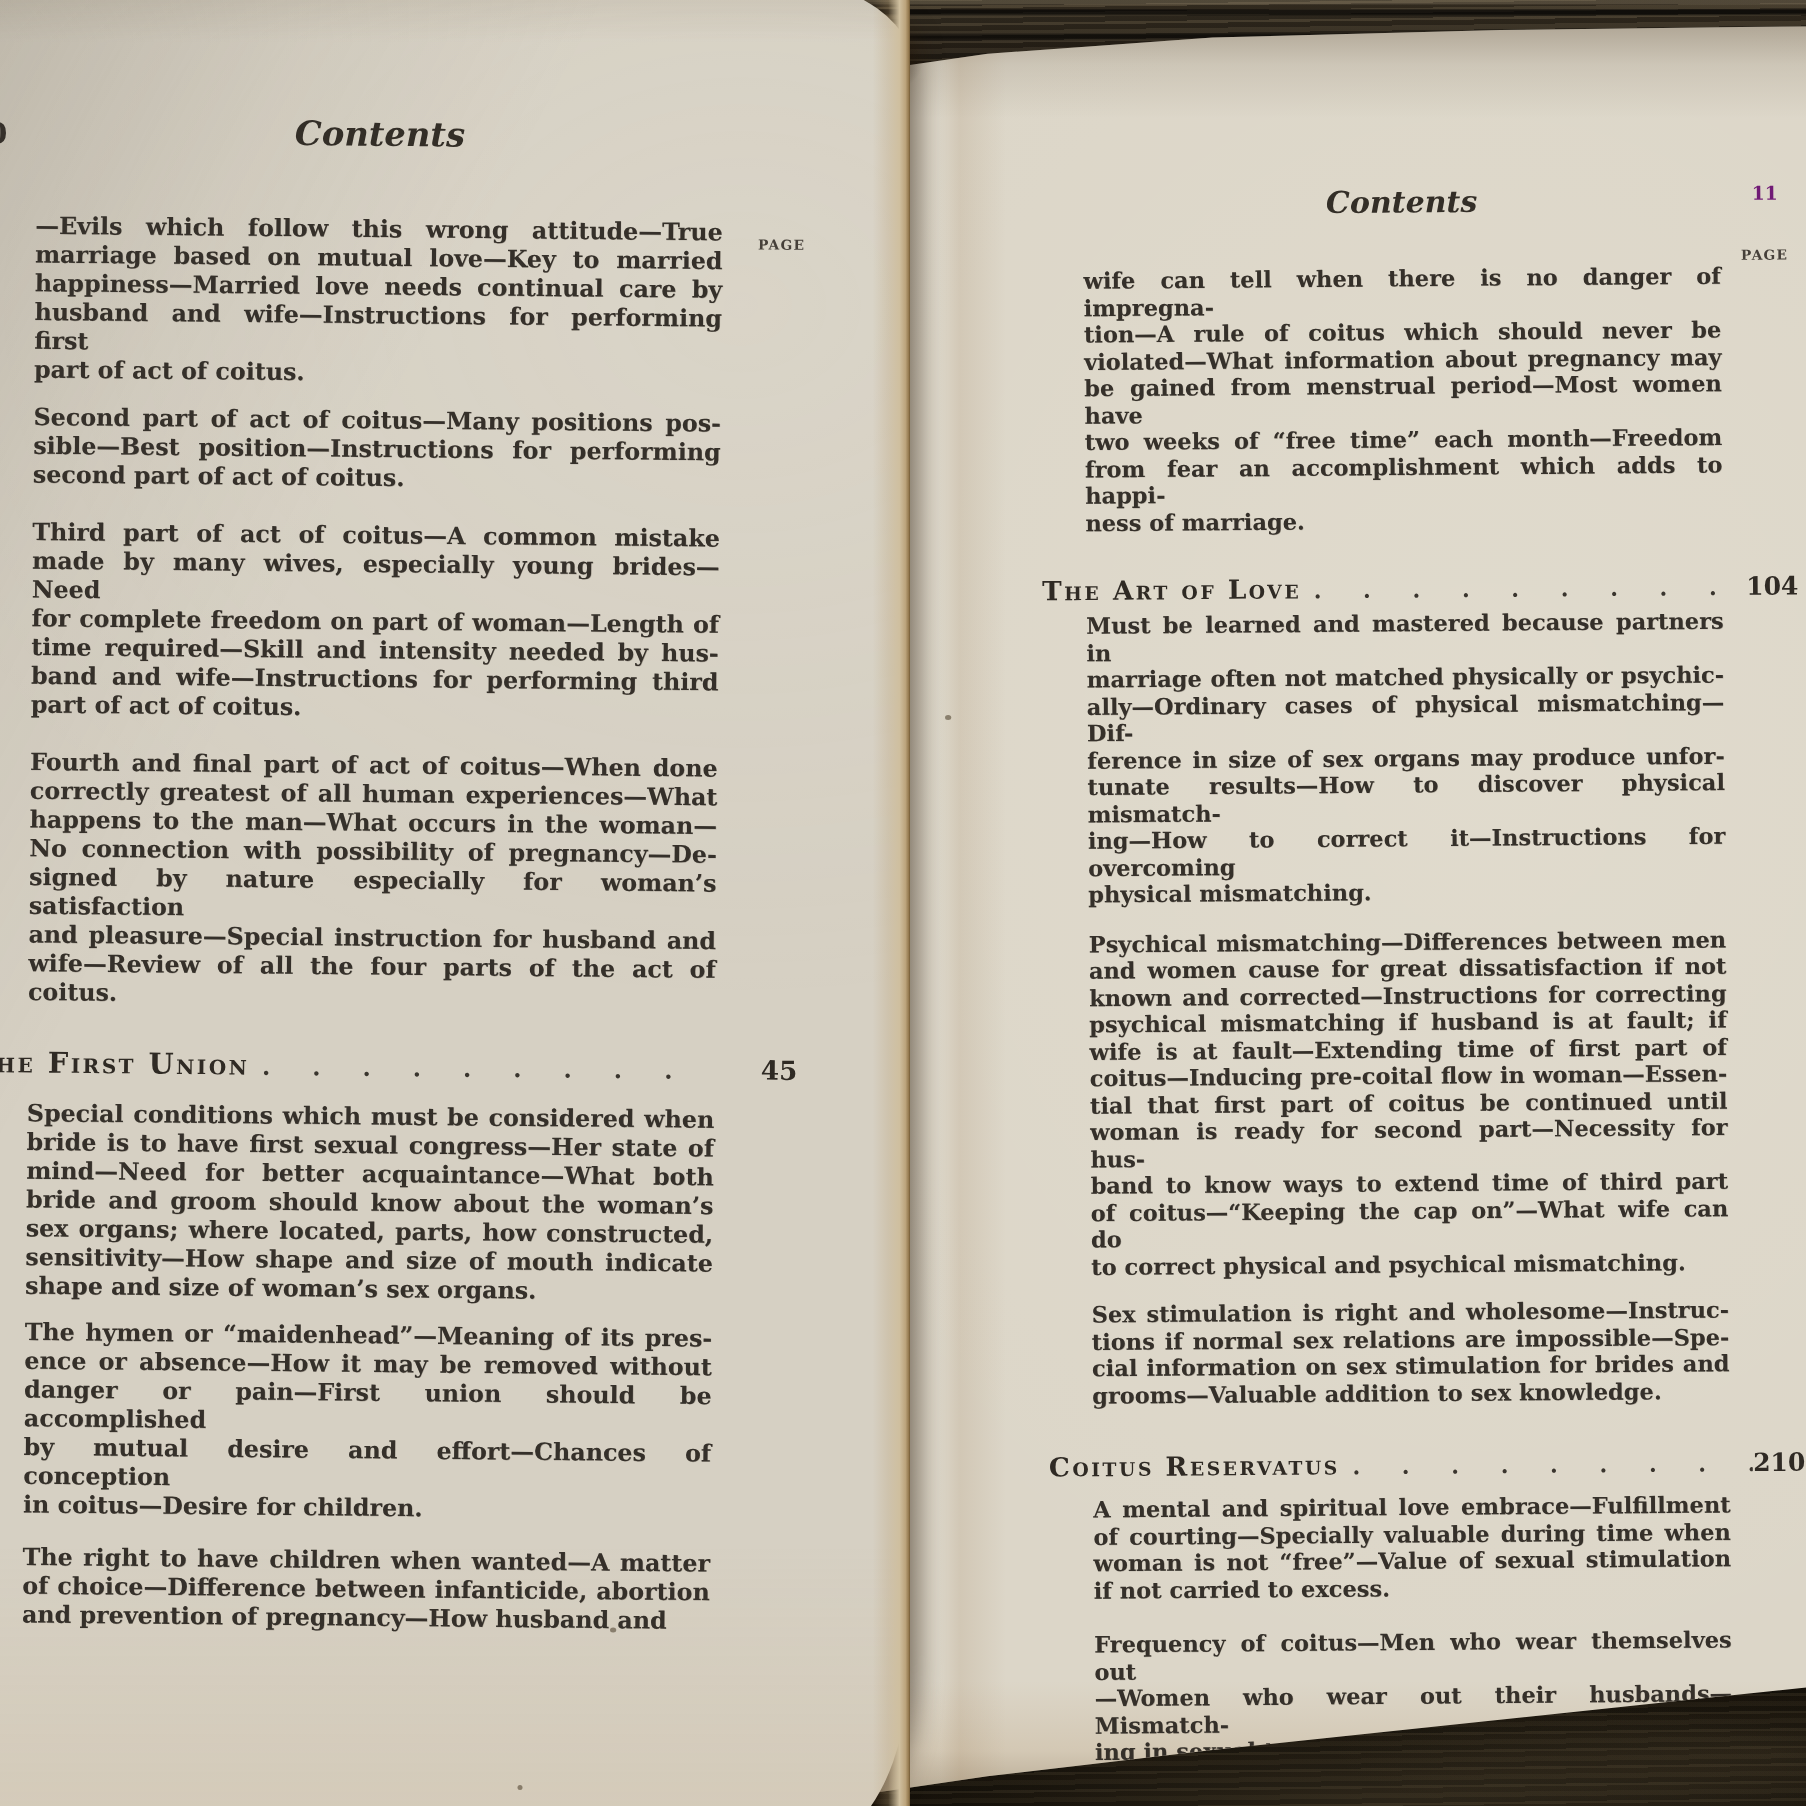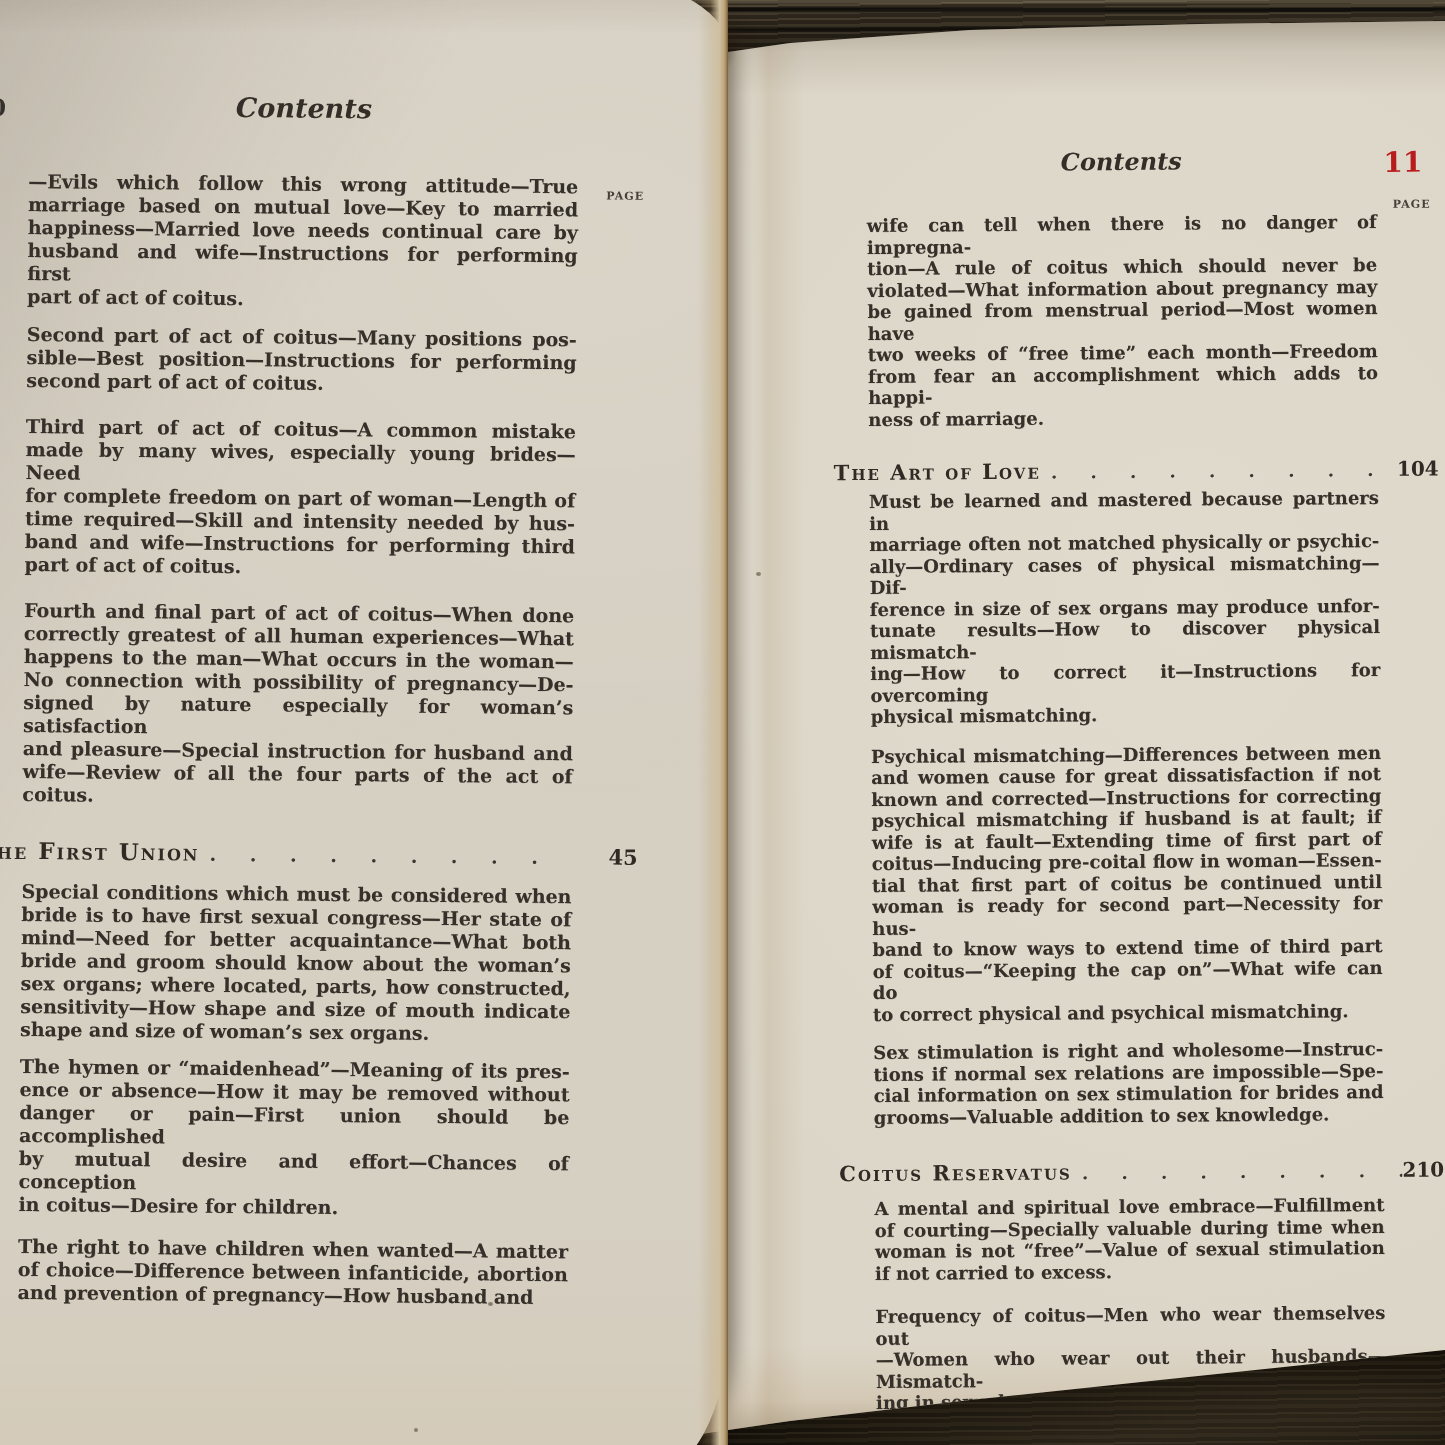--- a/index.html
+++ b/index.html
@@ -107,21 +107,21 @@
   .lp-text .toc-page{font-size:21px;}
   
   .rp-text{
     position:absolute;left:225px;top:0;width:510px;
     transform:rotate(-0.45deg);transform-origin:0 0;
     font-size:18px;
   }
   .rp-text .ln{line-height:21.5px;}
   .rp-headrow{position:relative;margin-top:148px;height:34px;}
   .rp-headrow .running-head{font-size:24px;line-height:32px;}
-  .rp-pagenum{position:absolute;right:-46px;top:2px;font-size:28px;font-weight:700;color:#b91c1c;}
+  .rp-pagenum{position:absolute;right:-46px;top:2px;font-size:15px;font-weight:700;color:#701a75;}
   .rp-text .col-label{right:-54px;top:202px;}
   .rp-text .toc-row{margin-left:-35px;width:605px;}
   .rp-text .toc-title{font-size:21px;}
   .rp-text .toc-page{font-size:20px;}
   
   .lp-a{margin-top:44px;}  .lp-b{margin-top:15px;}  .lp-c{margin-top:23px;}
   .lp-d{margin-top:23px;}  .lp-h1{margin-top:31px;height:30px;}
   .lp-e{margin-top:13px;}  .lp-f{margin-top:14px;}  .lp-g{margin-top:19px;}
   
   .rp-a{margin-top:33px;}  .rp-h1{margin-top:30px;height:28px;}

